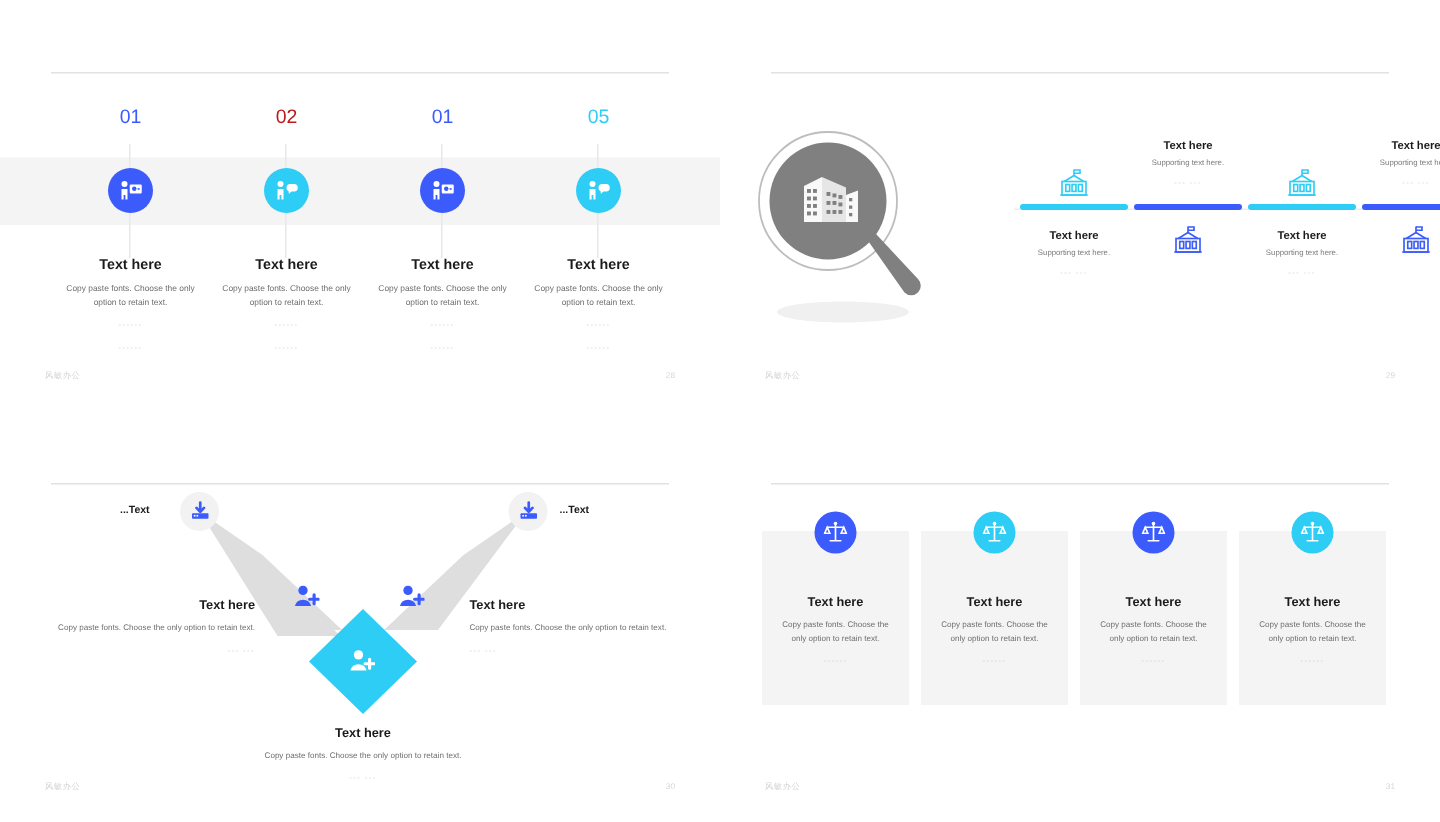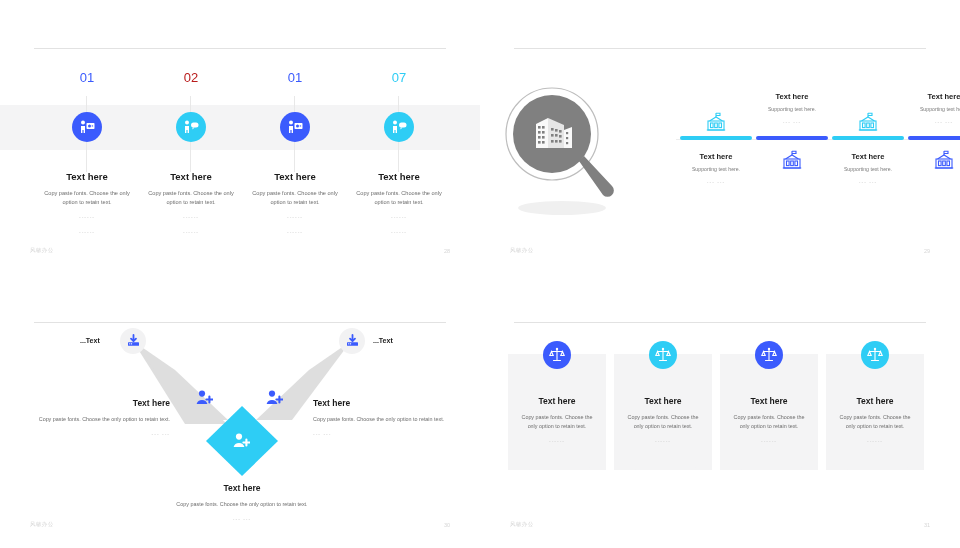--- a/index.html
+++ b/index.html
@@ -63,21 +63,21 @@
     <div class="col1" style="left:27px;">
       <div class="numbox" style="color:#3b5bfd">01</div>
     </div>
     <div class="col1" style="left:131px;">
       <div class="numbox" style="color:#b91c1c">02</div>
     </div>
     <div class="col1" style="left:235px;">
       <div class="numbox" style="color:#3b5bfd">01</div>
     </div>
     <div class="col1" style="left:339px;">
-      <div class="numbox" style="color:#2ecdf5">07</div>
+      <div class="numbox" style="color:#2ecdf5">05</div>
     </div>
 
     <div class="circ" style="left:72px;background:#3b5bfd;">
       <svg width="17" height="14" viewBox="0 0 17 14" aria-hidden="true">
         <circle cx="4" cy="2.6" r="2" fill="#fff"></circle>
         <path d="M2 6 h4 v7 h-1.4 v-3 h-1.2 v3 H2 Z" fill="#fff"></path>
         <rect x="7.5" y="3" width="8" height="6" rx="0.7" fill="#fff"></rect>
         <rect x="9" y="4.4" width="3" height="3" rx="1.5" fill="#3b5bfd"></rect>
         <rect x="12.7" y="5.4" width="1.4" height="1.1" fill="#3b5bfd"></rect>
       </svg>

